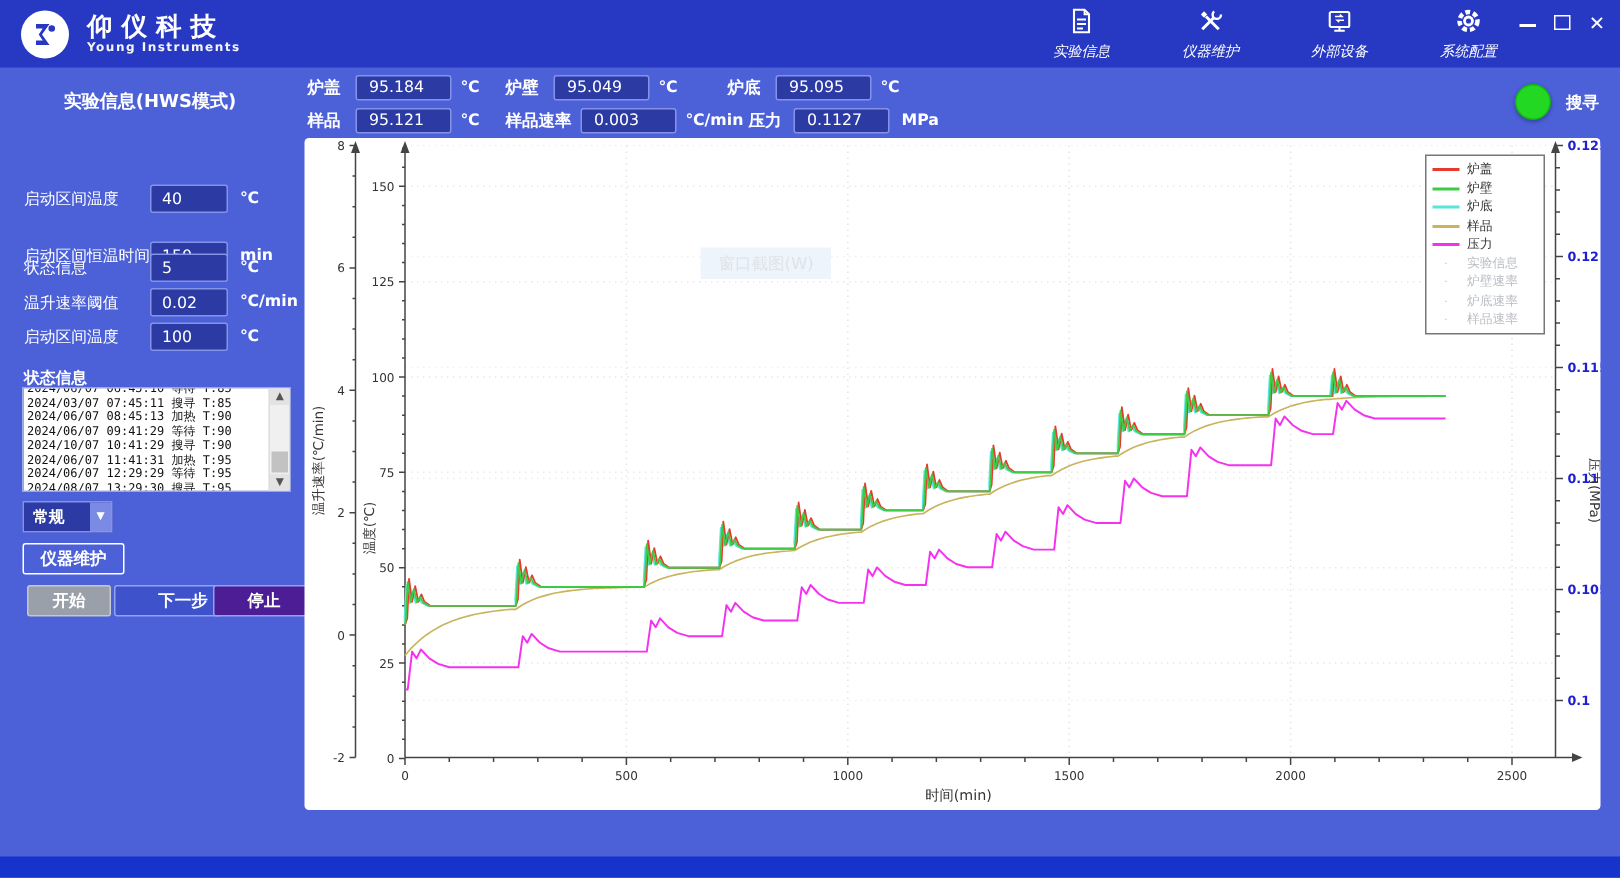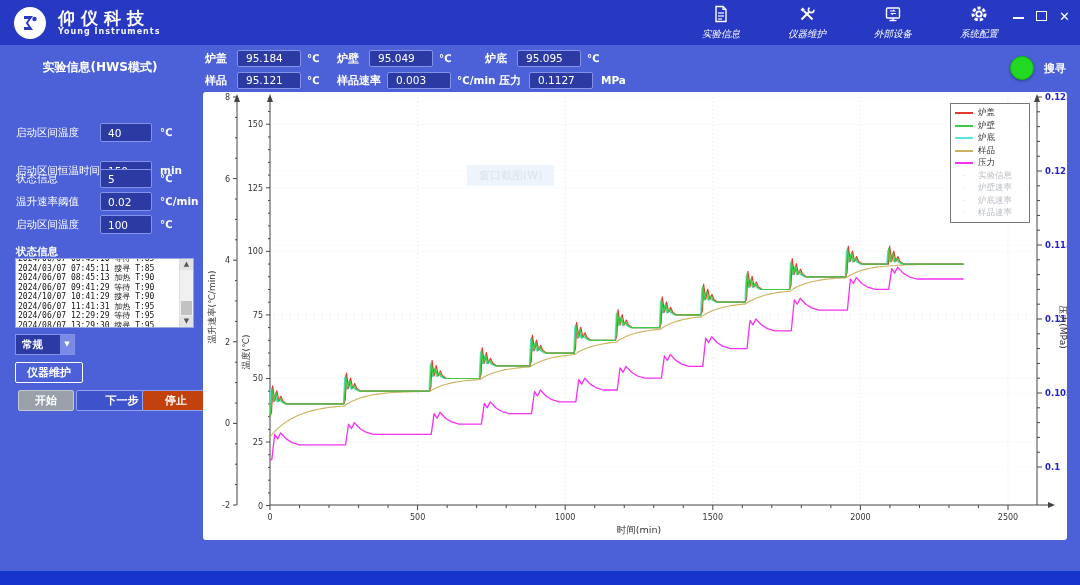--- a/index.html
+++ b/index.html
@@ -45,21 +45,21 @@
   .sb-thumb{position:absolute;left:1px;width:11px;height:14px;background:#c2c2c2;top:42px;}
   .dropdown{position:absolute;left:15px;top:289px;width:58px;height:19px;background:#2c3aa4;
             border:1px solid #8493e8;display:flex;cursor:pointer;}
   .dd-text{flex:1;font-size:10.5px;font-weight:bold;padding:3px 0 0 6px;}
   .dd-btn{width:14px;background:#7b8ae4;color:#fff;font-size:7px;text-align:center;line-height:19px;}
   .btn{position:absolute;height:21px;border-radius:2px;font-size:11px;font-weight:bold;color:#fff;
        display:flex;align-items:center;justify-content:center;cursor:pointer;box-sizing:border-box;}
   .btn-battery{left:15px;top:317px;width:68px;background:transparent;border:1px solid #fff;}
   .btn-start{left:18px;top:345px;width:56px;background:#9aa0aa;border:1px solid #c4c8cf;}
   .btn-next{left:76px;top:345px;width:72px;background:#3e52cc;border:1px solid #92a2ee;padding-left:20px;}
-  .btn-stop{left:142px;top:345px;width:68px;background:#c2410c;border:1px solid #92a2ee;}
+  .btn-stop{left:142px;top:345px;width:68px;background:#4c1d95;border:1px solid #92a2ee;}
   
   .readouts{position:absolute;left:205px;top:48px;width:560px;}
   .ro-row{display:flex;height:20px;align-items:center;margin-bottom:2px;}
   .ro-label{font-size:11px;font-weight:bold;}
   .ro-box{width:64px;height:17px;background:#2c3aa4;border:1px solid #8493e8;border-radius:2px;
           font-size:10.5px;display:flex;align-items:center;padding-left:8px;box-sizing:border-box;}
   .ro-unit{font-size:10.5px;font-weight:bold;}
   .indicator{position:absolute;left:1010px;top:56px;width:22px;height:22px;border-radius:50%;
              background:#22d822;border:1px solid #14b814;box-shadow:0 1px 3px rgba(0,0,0,.35);}
   .indicator-label{position:absolute;left:1044px;top:61px;font-size:11px;font-weight:bold;}

